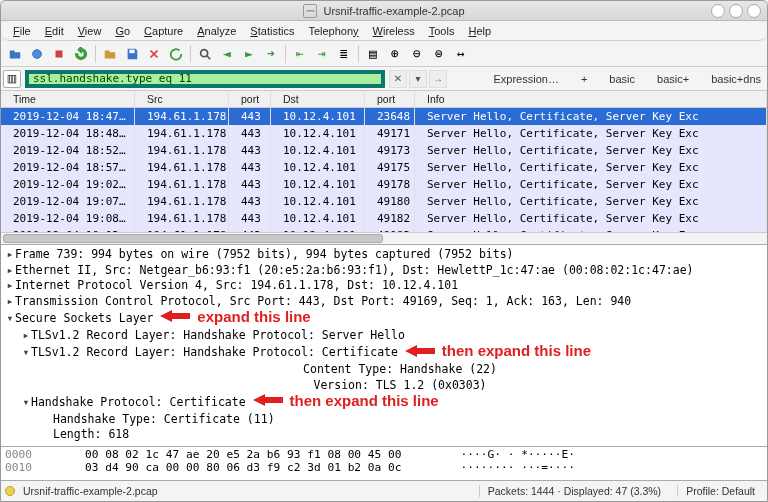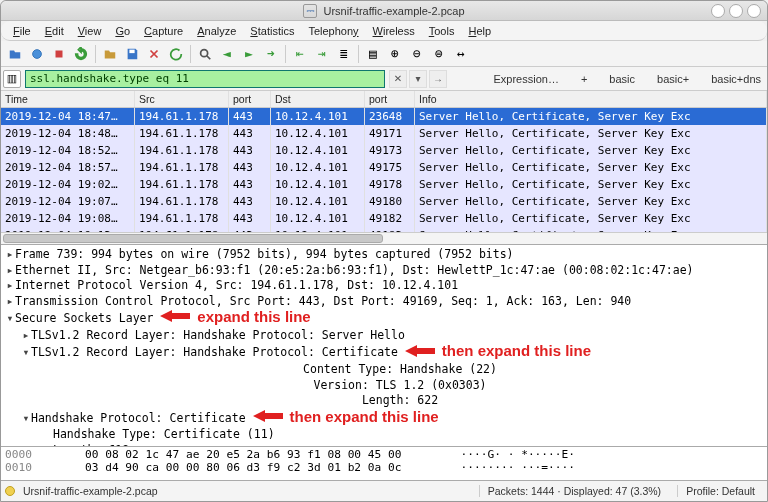--- a/index.html
+++ b/index.html
@@ -68,21 +68,21 @@
     padding:0 2px;
     gap:4px;
     font-family: sans-serif;
     font-size: 11px;
   }
   .filterbar .chip{width:18px;height:18px;border:1px solid #aaa;border-radius:2px;display:flex;align-items:center;justify-content:center;background:#fff;}
   .filter-input{
     flex:0 0 360px;
     height:18px;
     background:#a8f0a0;
-    border:1px solid #0f766e;
+    border:4px solid #0f766e;
     padding:0 4px;
     font-family: "DejaVu Sans Mono", monospace;
     font-size:11px;
     color:#004000;
     display:flex;align-items:center;
   }
   .filter-tools{display:flex;align-items:center;gap:2px;color:#555;}
   .filter-tools .ft{width:18px;height:18px;border:1px solid #ddd;background:#eee;display:flex;align-items:center;justify-content:center;font-size:10px;}
   .filter-right{margin-left:auto;display:flex;align-items:center;gap:14px;color:#333;}
   .filter-right span{padding:0 4px;}
@@ -96,21 +96,21 @@
   }
   .pl-head{
     display:flex;
     background:#f0f0f0;
     border-bottom:1px solid #ccc;
     font-family: sans-serif;
     font-size:10.5px;
     color:#222;
   }
   .pl-head div, .pl-row div{
-    padding:2px 4px;
+    padding:2px 12px;
     border-right:1px solid #e0e0e0;
     white-space:nowrap;
     overflow:hidden;
   }
   .c-time{flex:0 0 134px;}
   .c-src{flex:0 0 94px;}
   .c-sport{flex:0 0 42px;}
   .c-dst{flex:0 0 94px;}
   .c-dport{flex:0 0 50px;}
   .c-info{flex:1;border-right:none;}
@@ -369,21 +369,20 @@
   <div class="line ind1"><span class="tw">▸</span><span>TLSv1.2 Record Layer: Handshake Protocol: Server Hello</span></div>
   <div class="line ind1">
     <span class="tw">▾</span><span>TLSv1.2 Record Layer: Handshake Protocol: Certificate</span>
     <span class="arrow-svg"><svg width="30" height="14">
           <polygon points="0,7 12,1 12,4 30,4 30,10 12,10 12,13" fill="#e02020"></polygon>
         </svg></span>
     <span class="annot">then expand this line</span>
   </div>
   <div class="line ind2"><span>Content Type: Handshake (22)</span></div>
   <div class="line ind2"><span>Version: TLS 1.2 (0x0303)</span></div>
-  <div class="line ind2"><span>Length: 622</span></div>
   <div class="line ind1">
     <span class="tw">▾</span><span>Handshake Protocol: Certificate</span>
     <span class="arrow-svg"><svg width="30" height="14">
           <polygon points="0,7 12,1 12,4 30,4 30,10 12,10 12,13" fill="#e02020"></polygon>
         </svg></span>
     <span class="annot">then expand this line</span>
   </div>
   <div class="line ind3"><span>Handshake Type: Certificate (11)</span></div>
   <div class="line ind3"><span>Length: 618</span></div>
 

